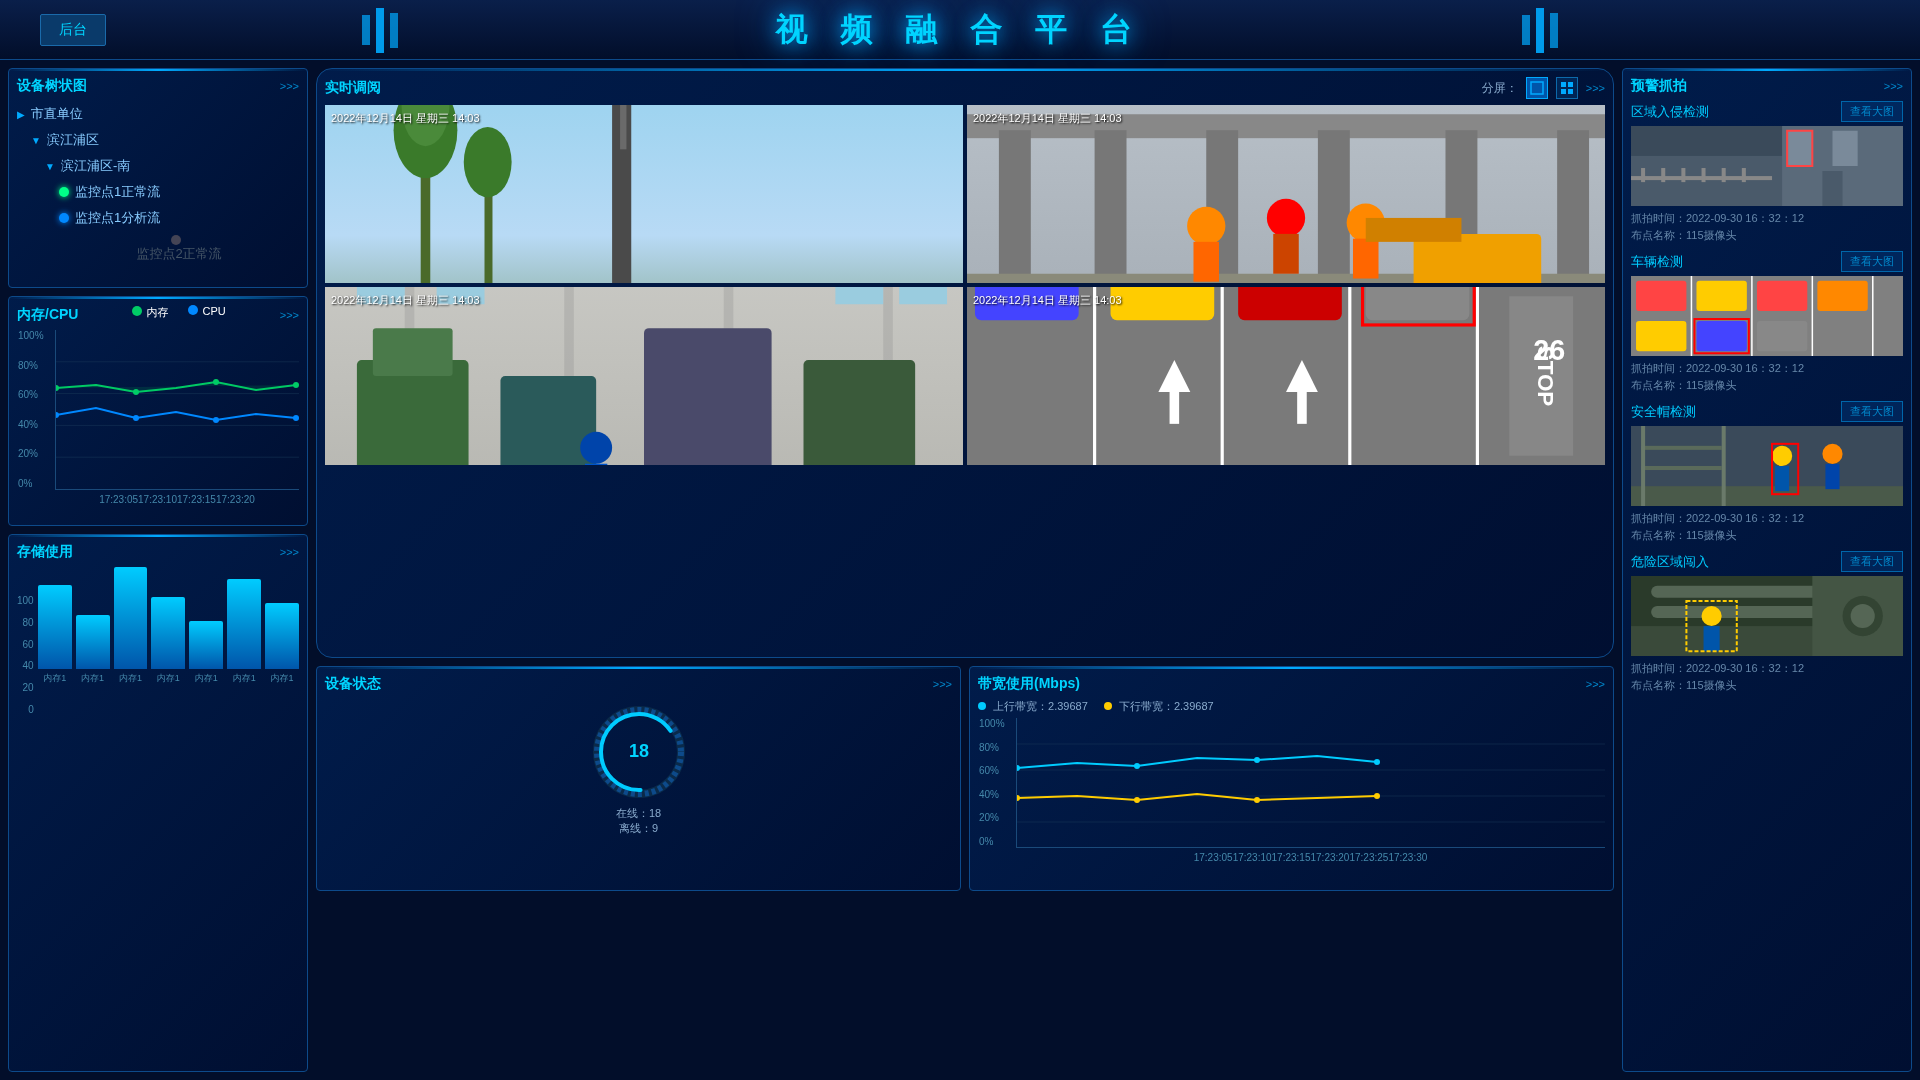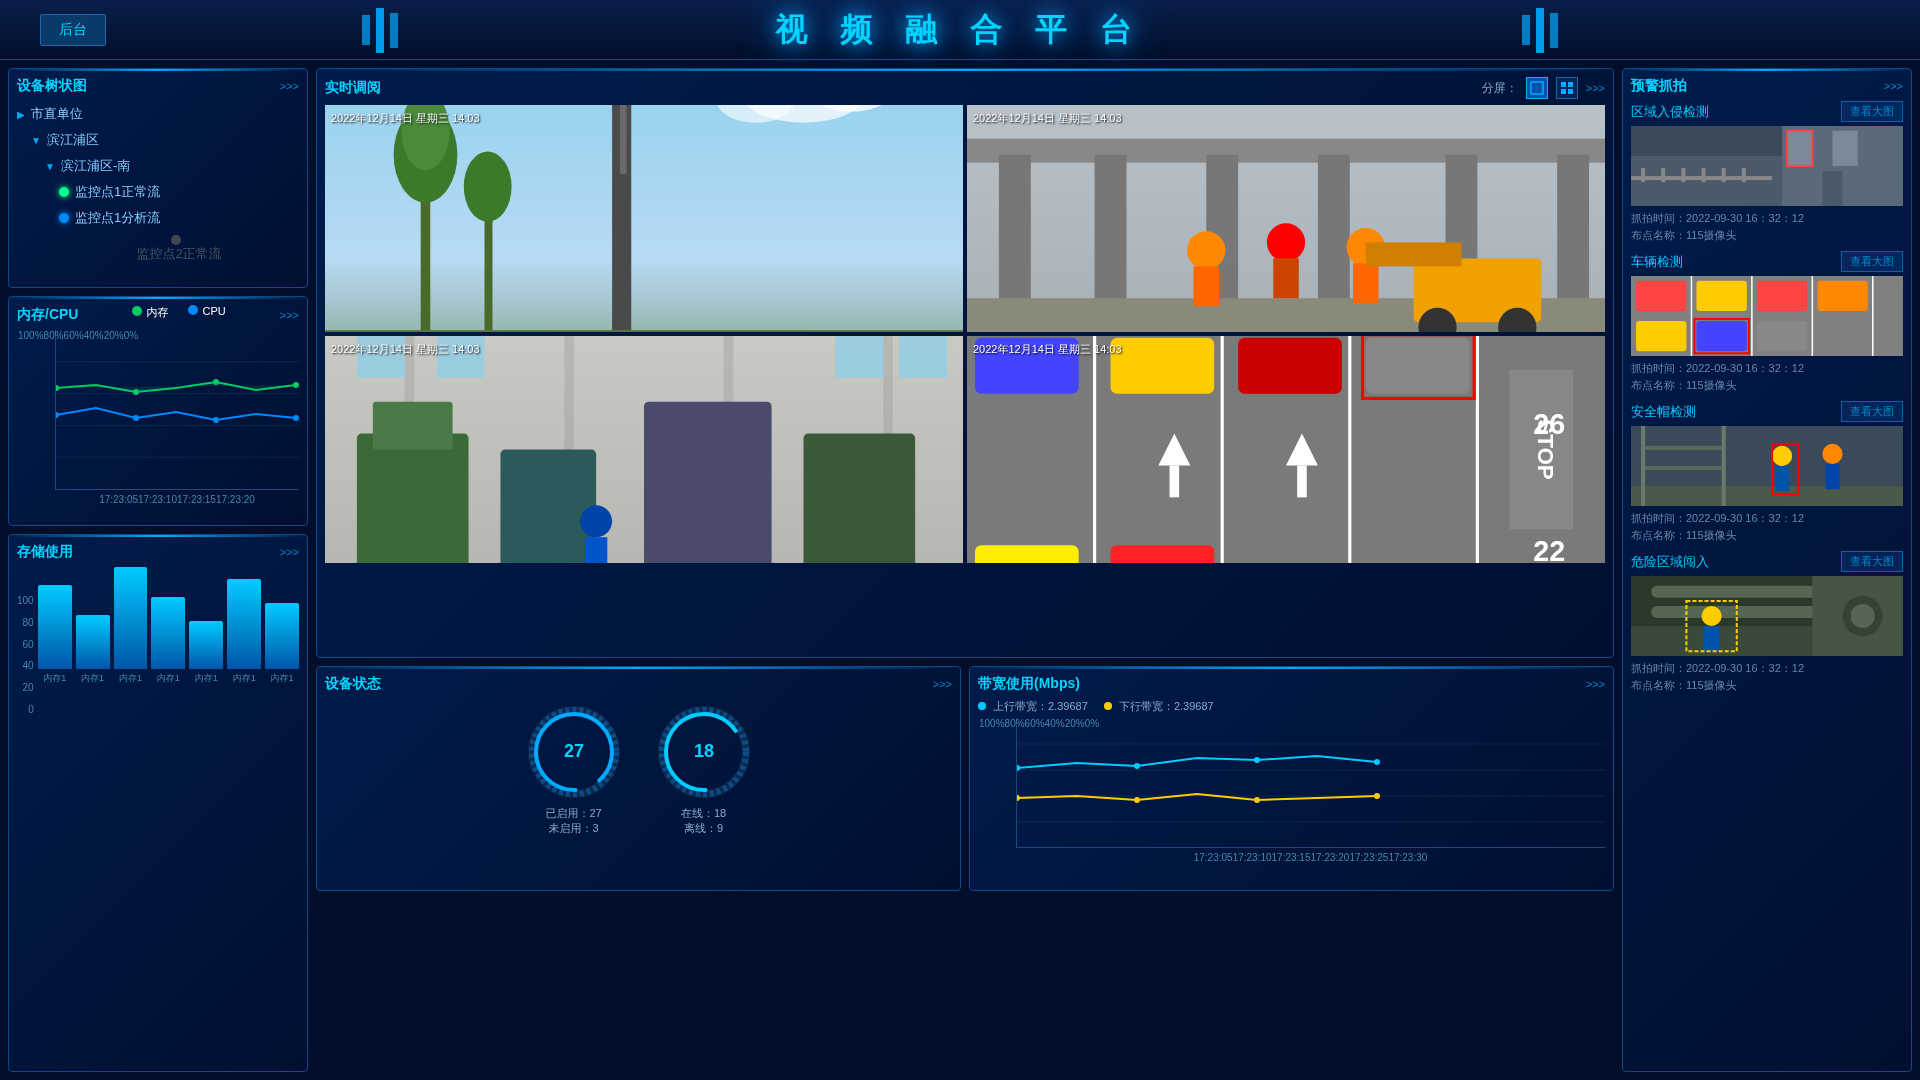--- a/index.html
+++ b/index.html
@@ -176,21 +176,21 @@
       height: 160px;
       border-left: 1px solid #1a4a7a;
       border-bottom: 1px solid #1a4a7a;
     }
     .chart-y-labels {
       position: absolute;
       left: -38px;
       top: 0;
       height: 100%;
       display: flex;
-      flex-direction: row;
+      flex-direction: column;
       justify-content: space-between;
       font-size: 10px;
       color: #4488aa;
     }
     .chart-x-labels {
       display: flex;
       justify-content: center;
       font-size: 10px;
       color: #4488aa;
       margin-top: 4px;
@@ -236,20 +236,21 @@
       padding-right: 4px;
       margin-top: 26px;
     }
     .storage-chart-wrap {
       display: flex;
       margin-top: 8px;
     }
     
     .monitor-panel {
       height: 590px;
+      border-radius: 16px;
     }
     .monitor-header {
       display: flex;
       align-items: center;
       justify-content: space-between;
       margin-bottom: 6px;
     }
     .split-btn {
       width: 22px;
       height: 22px;
@@ -259,21 +260,21 @@
       display: flex;
       align-items: center;
       justify-content: center;
     }
     .split-btn.active { background: #0055aa; border-color: #00aaff; }
     .video-grid {
       display: grid;
       grid-template-columns: 1fr 1fr;
       grid-template-rows: 1fr 1fr;
       gap: 4px;
-      height: 458px;
+      height: 360px;
     }
     .video-cell {
       background: #000;
       position: relative;
       overflow: hidden;
     }
     .video-timestamp {
       position: absolute;
       top: 6px;
       left: 6px;
@@ -676,35 +677,20 @@
 
     <div class="center-bottom">
 
       <div class="panel-box device-status-panel">
         <div class="panel-header">
           <span class="panel-title">设备状态</span>
           <span class="panel-more">&gt;&gt;&gt;</span>
         </div>
         <div class="gauge-container">
 
-          <div class="gauge-wrap">
-            <div class="gauge">
-              <svg width="100" height="100" viewBox="0 0 100 100">
-
-                <circle cx="50" cy="50" r="42" fill="none" stroke="#0a2a4a" stroke-width="8"></circle>
-
-                <circle cx="50" cy="50" r="42" fill="none" stroke="#0d4a8a" stroke-width="6" stroke-dasharray="4 3"></circle>
-
-                <circle cx="50" cy="50" r="38" fill="none" stroke="#00aaff" stroke-width="4" stroke-dasharray="214 26" stroke-dashoffset="-58" stroke-linecap="round"></circle>
-                <text x="50" y="55" fill="#00d4ff" font-size="18" font-weight="bold" text-anchor="middle" font-family="Arial">27</text>
-              </svg>
-            </div>
-            <div style="font-size:11px;color:#88aacc;margin-top:4px;">已启用：27</div>
-            <div style="font-size:11px;color:#88aacc;">未启用：3</div>
-          </div>
 
           <div class="gauge-wrap">
             <div class="gauge">
               <svg width="100" height="100" viewBox="0 0 100 100">
                 <circle cx="50" cy="50" r="42" fill="none" stroke="#0a2a4a" stroke-width="8"></circle>
                 <circle cx="50" cy="50" r="42" fill="none" stroke="#0d4a8a" stroke-width="6" stroke-dasharray="4 3"></circle>
 
                 <circle cx="50" cy="50" r="38" fill="none" stroke="#00ccff" stroke-width="4" stroke-dasharray="158 82" stroke-dashoffset="-58" stroke-linecap="round"></circle>
                 <text x="50" y="55" fill="#00d4ff" font-size="18" font-weight="bold" text-anchor="middle" font-family="Arial">18</text>
               </svg>

